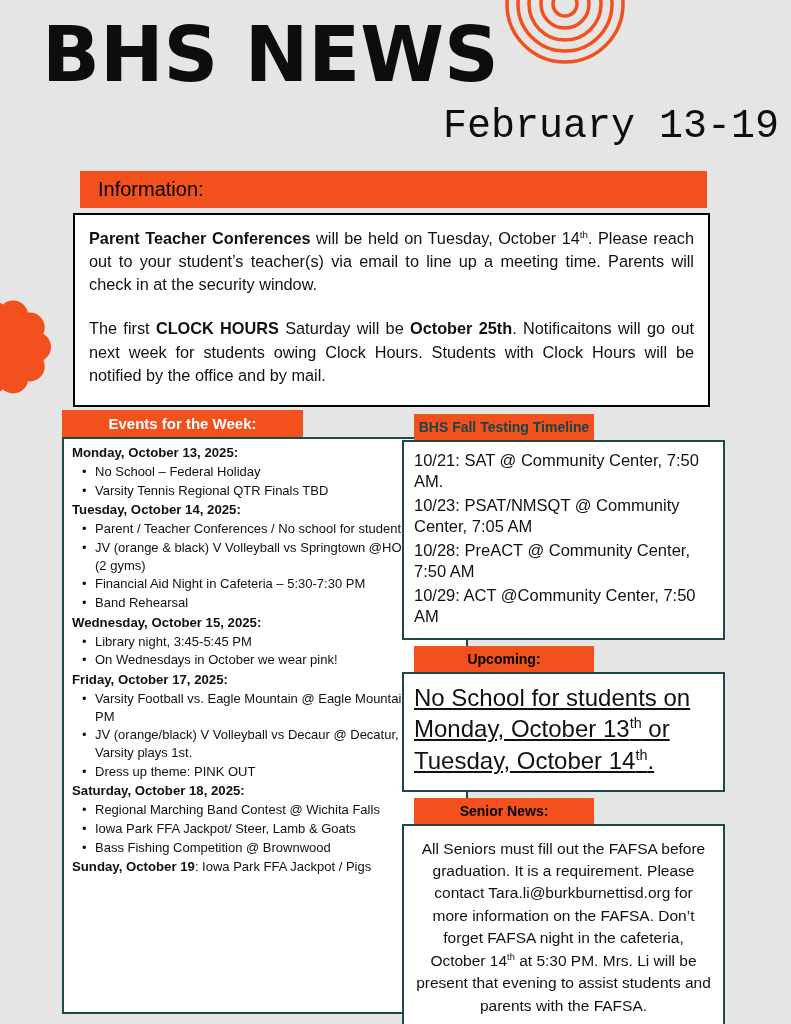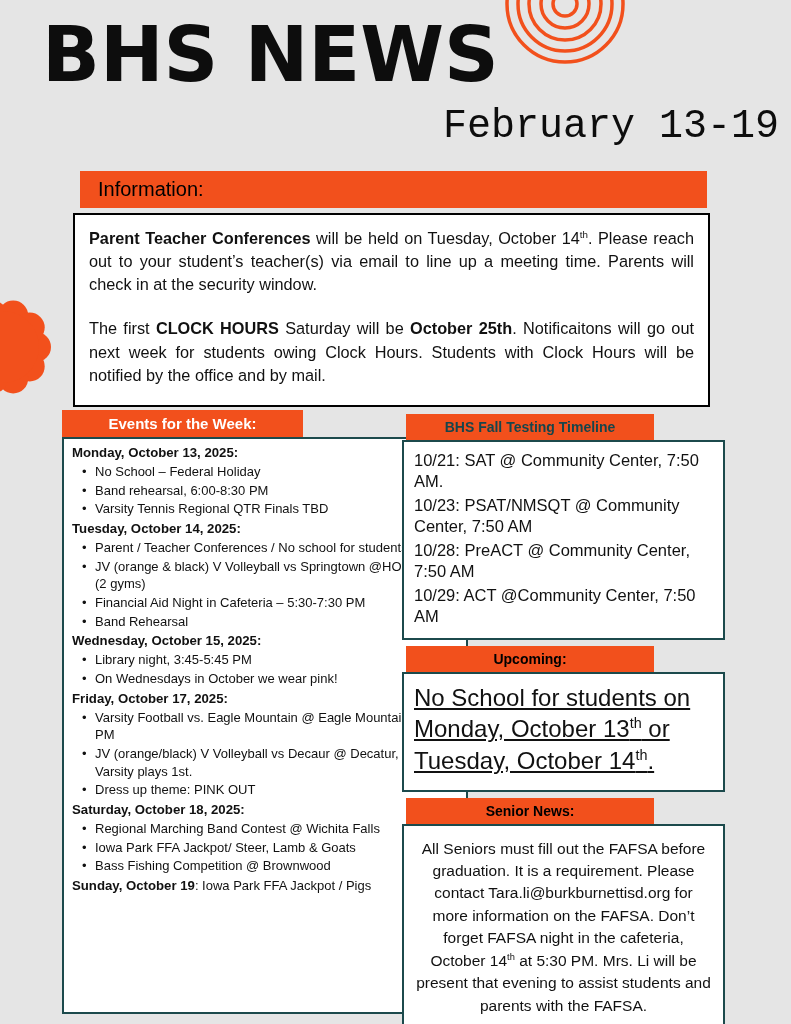--- a/index.html
+++ b/index.html
@@ -38,21 +38,21 @@
   .day + .day { margin-top:1px; }
   .day-title { font-weight:bold; font-size:13.2px; }
   .day-items { list-style:none; margin:1px 0 2px 10px; }
   .day-items li { position:relative; padding-left:13px; margin-bottom:1px; }
   .day-items li::before { content:"\2022"; position:absolute; left:0; }
 
   
   .right-col { position:absolute; left:402px; top:414px; width:323px;
                display:flex; flex-direction:column; }
   .r-section + .r-section { margin-top:6px; }
-  .r-banner { width:248px; height:26px; margin-left:4px; justify-content:center;
+  .r-banner { width:180px; height:26px; margin-left:12px; justify-content:center;
               font-weight:bold; font-size:14px; }
   .testing-banner { color:#16454B; }
   .upcoming-banner, .senior-banner { color:#000; }
   .r-box { border:2px solid #1C4A4C; background:#fff; }
   .testing-box { padding:8px 10px; font-size:16.5px; line-height:1.3; min-height:184px; }
   .testing-line { margin-bottom:2px; }
   .upcoming-box { padding:8px 10px 6px 10px; font-size:24px; line-height:1.33; min-height:120px;
                   font-family:"Liberation Sans", sans-serif;text-decoration:underline; }
   .senior-box { padding:12px 12px; font-size:15.5px; line-height:1.45; text-align:center; min-height:198px; }
 </style>
@@ -101,21 +101,20 @@
   <div class="events-wrap">
     <div class="banner events-banner">
       <span>Events for the Week:</span>
     </div>
     <div class="events-box">
       <div>
           <div class="day">
             <div class="day-heading"><span class="day-title">Monday, October 13, 2025:</span></div>
             <ul class="day-items">
               <li>No School  – Federal Holiday</li>
-              <li>Band rehearsal, 6:00-8:30 PM</li>
               <li>Varsity Tennis Regional QTR Finals TBD</li>
             </ul>
           </div>
           <div class="day">
             <div class="day-heading"><span class="day-title">Tuesday, October 14, 2025:</span></div>
             <ul class="day-items">
               <li>Parent / Teacher Conferences / No school for students</li>
               <li>JV (orange &amp; black) V Volleyball vs Springtown @HOME, 5:00 (2 gyms)</li>
               <li>Financial Aid Night in Cafeteria – 5:30-7:30 PM</li>
               <li>Band Rehearsal</li>
@@ -155,21 +154,21 @@
 
   <div class="right-col">
 
     <div class="r-section">
       <div class="banner r-banner testing-banner">
         <span>BHS Fall Testing Timeline</span>
       </div>
       <div class="r-box testing-box">
         <div>
             <div class="testing-line">10/21: SAT @ Community Center, 7:50 AM.</div>
-            <div class="testing-line">10/23: PSAT/NMSQT @ Community Center, 7:50 AM</div>
+            <div class="testing-line">10/23: PSAT/NMSQT @ Community Center, 7:05 AM</div>
             <div class="testing-line">10/28: PreACT @ Community Center, 7:50 AM</div>
             <div class="testing-line">10/29: ACT @Community Center, 7:50 AM</div>
           </div>
       </div>
     </div>
 
     <div class="r-section">
       <div class="banner r-banner upcoming-banner">
         <span>Upcoming:</span>
       </div>

